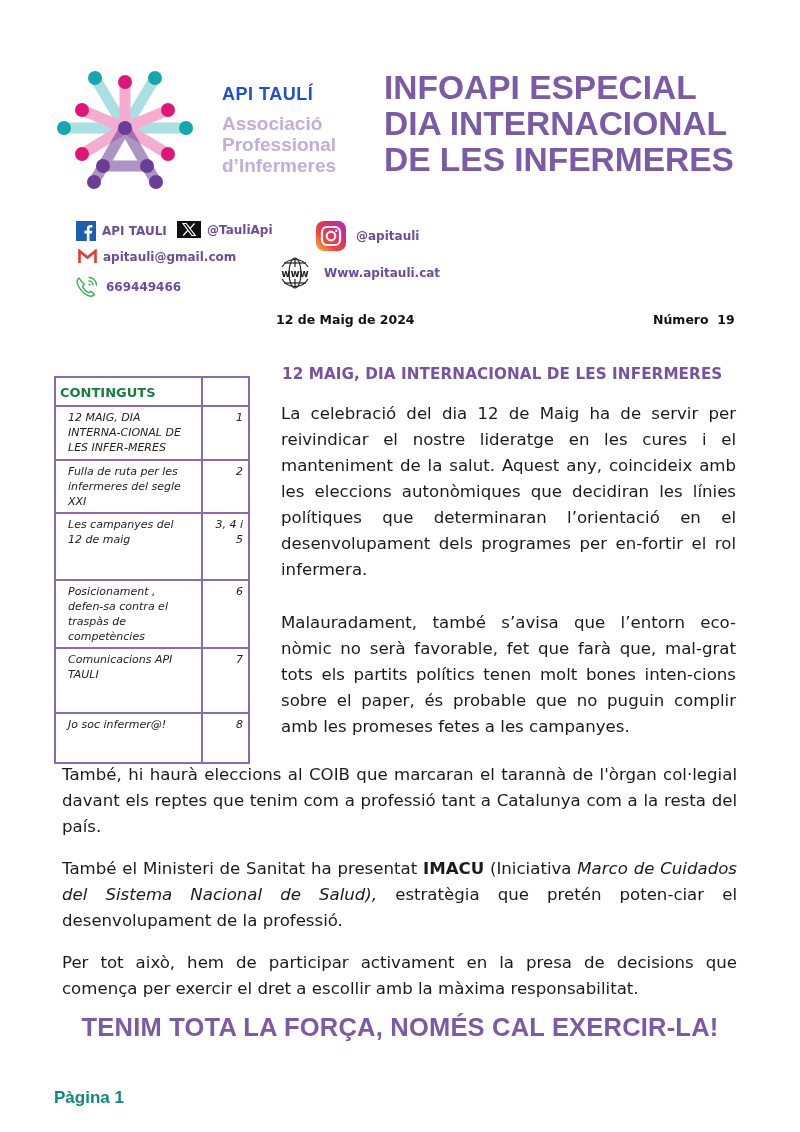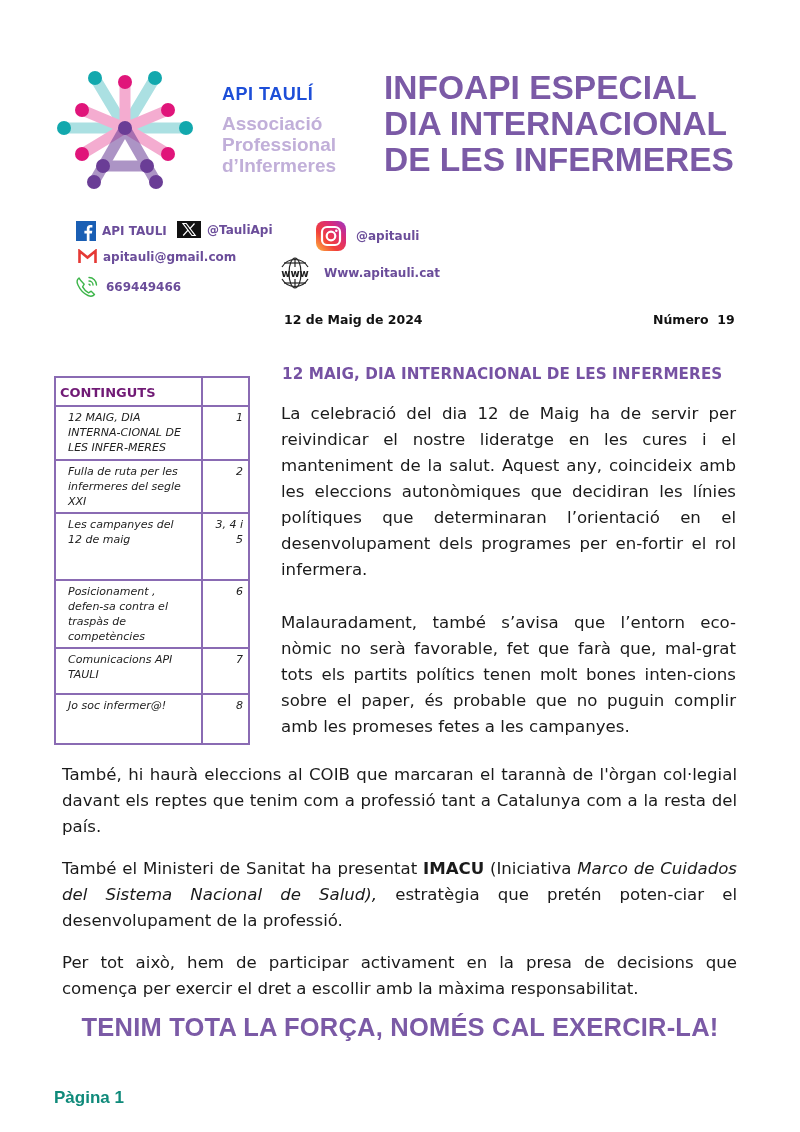--- a/index.html
+++ b/index.html
@@ -20,28 +20,28 @@
     .contact { display: flex; align-items: center; gap: 6px; font-family: "DejaVu Sans", sans-serif; font-weight: bold; font-size: 12px; color: #6b4d9a; white-space: nowrap; }
     .contact svg { flex: none; }
     .c-fb { left: 76px; top: 221px; }
     .c-x  { left: 177px; top: 221px; }
     .c-ig { left: 316px; top: 221px; }
     .c-mail { left: 78px; top: 249px; }
     .c-web { left: 278px; top: 257px; }
     .c-phone { left: 74px; top: 274px; text-align: center; }
 
     
-    .date { left: 284px; top: 312px; font-weight: bold; font-size: 12.5px; color: #111; }
+    .date { left: 276px; top: 312px; font-weight: bold; font-size: 12.5px; color: #111; }
     .issue { left: 653px; top: 312px; font-weight: bold; font-size: 12.5px; color: #111; }
 
     
     .toc { left: 54px; top: 376px; width: 196px; border-collapse: collapse; border: 2px solid #8a6bb3; }
     .toc td { border: 2px solid #8a6bb3; vertical-align: top; font-family: "DejaVu Sans", sans-serif; font-style: italic; font-size: 11px; line-height: 15px; color: #222; padding: 3px 12px; }
     .toc td.pg { width: 47px; text-align: right; padding-right: 5px; }
-    .toc th { border: 2px solid #8a6bb3; text-align: left; font-weight: bold; font-size: 13px; color: #701a75; padding: 5px 21px 4px 4px; height: 29px; font-family: "DejaVu Sans", sans-serif; margin-left: 12px; }
+    .toc th { border: 2px solid #8a6bb3; text-align: left; font-weight: bold; font-size: 13px; color: #15803d; padding: 5px 21px 4px 4px; height: 29px; font-family: "DejaVu Sans", sans-serif; margin-left: 12px; }
     .toc th.pg-h { width: 47px; }
 
     
     .article-heading { left: 282px; top: 365px; font-weight: bold; font-size: 15.2px; color: #7652a3; white-space: nowrap; letter-spacing: 0.1px; }
     .para { font-family: "DejaVu Sans", sans-serif; font-size: 16.6px; line-height: 26px; color: #1a1a1a; text-align: justify; }
     .p1 { left: 281px; top: 401px; width: 455px; }
     .p2 { left: 281px; top: 610px; width: 455px; }
     .p3 { left: 62px; top: 762px; width: 675px; font-size: 16.6px; }
     .p4 { left: 62px; top: 856px; width: 675px; font-size: 16.6px; }
     .p5 { left: 62px; top: 950px; width: 675px; font-size: 16.6px; }
@@ -192,21 +192,21 @@
     <td class="pg">2</td>
   </tr>
   <tr style="height:67px">
     <td>Les campanyes del 12 de maig</td>
     <td class="pg">3, 4 i 5</td>
   </tr>
   <tr style="height:58px">
     <td>Posicionament , defen-sa contra el traspàs de competències</td>
     <td class="pg">6</td>
   </tr>
-  <tr style="height:46px">
+  <tr style="height:65px">
     <td>Comunicacions  API TAULI</td>
     <td class="pg">7</td>
   </tr>
   <tr style="height:50px">
     <td>Jo soc infermer@!</td>
     <td class="pg">8</td>
   </tr>
 </tbody>
   </table>
 

